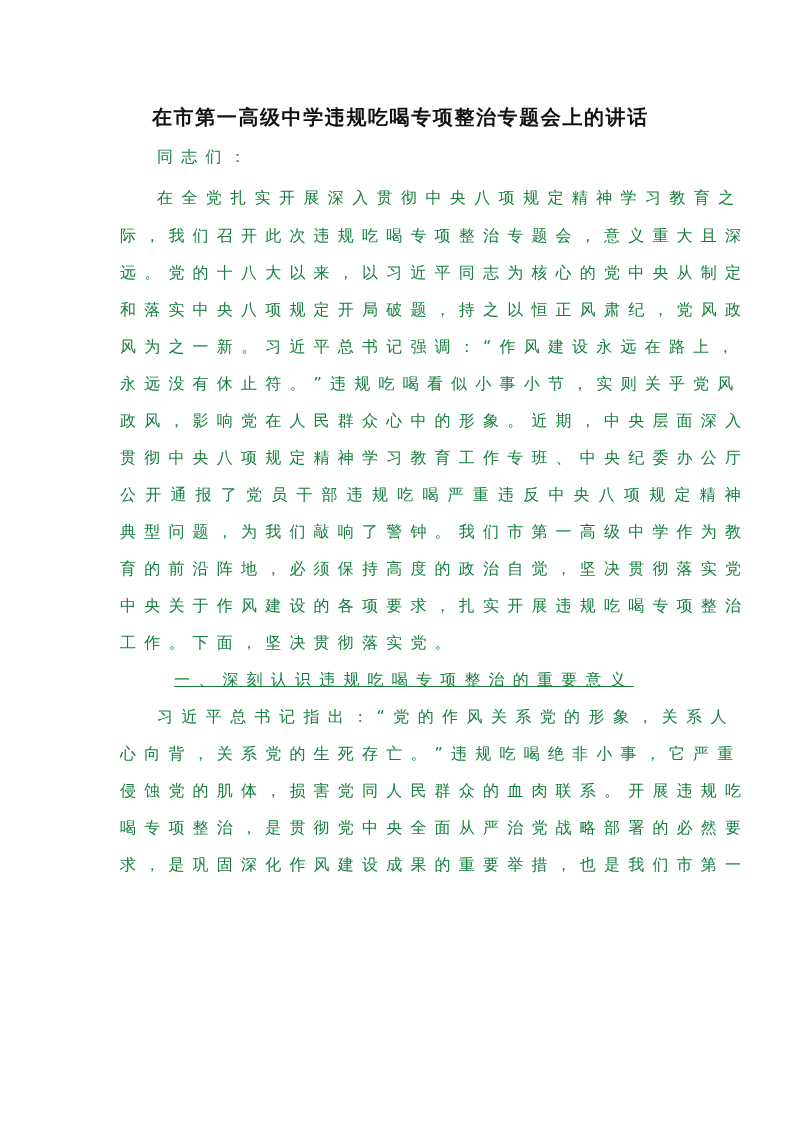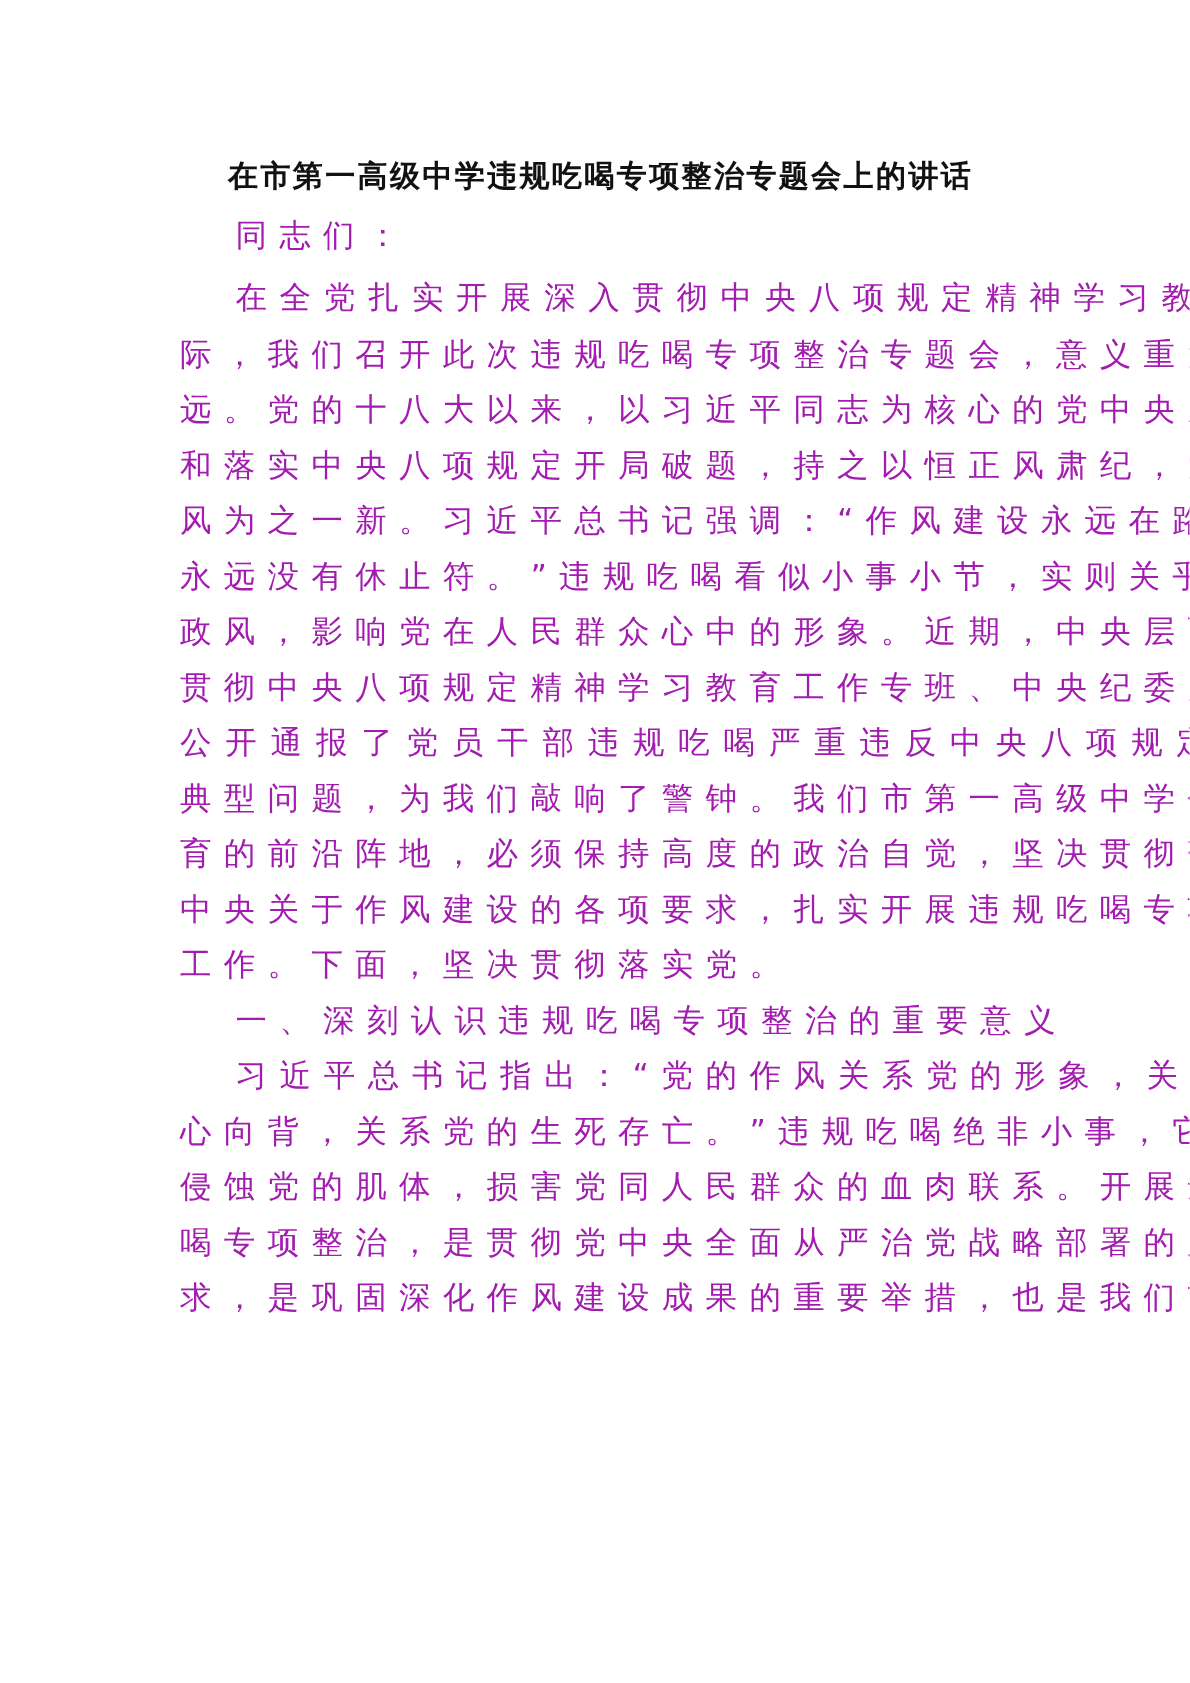--- a/index.html
+++ b/index.html
@@ -19,39 +19,39 @@
       position: absolute;
       left: 0; top: 0;
       width: 793px; height: 1122px;
       background: #ffffff;
     }
     .line {
       position: absolute;
       left: 120px;
       width: 560px;
       height: 30px;
-      font-size: 21px;
+      font-size: 16px;
       line-height: 30px;
       letter-spacing: 8.2px;
       white-space: nowrap;
-      color: #a21caf;
+      color: #15803d;
     }
     .title {
       position: absolute;
       left: 152px;
       top: 102px;
       font-size: 20px;
       line-height: 30px;
       letter-spacing: 1.6px;
       white-space: nowrap;
       color: #111111;
       font-weight: bold;
     }
     .indent { left: 157px; }
-    .heading { left: 157px; }
+    .heading { left: 174px; text-decoration: underline; }
   </style>
 </head>
 <body>
 
 <div class="page">
   <div class="title">在市第一高级中学违规吃喝专项整治专题会上的讲话</div>
 
   <div class="line indent" style="top:142px;">同志们：</div>
 
   <div class="line indent" style="top:183px; letter-spacing:8.4px;">在全党扎实开展深入贯彻中央八项规定精神学习教育之</div>

